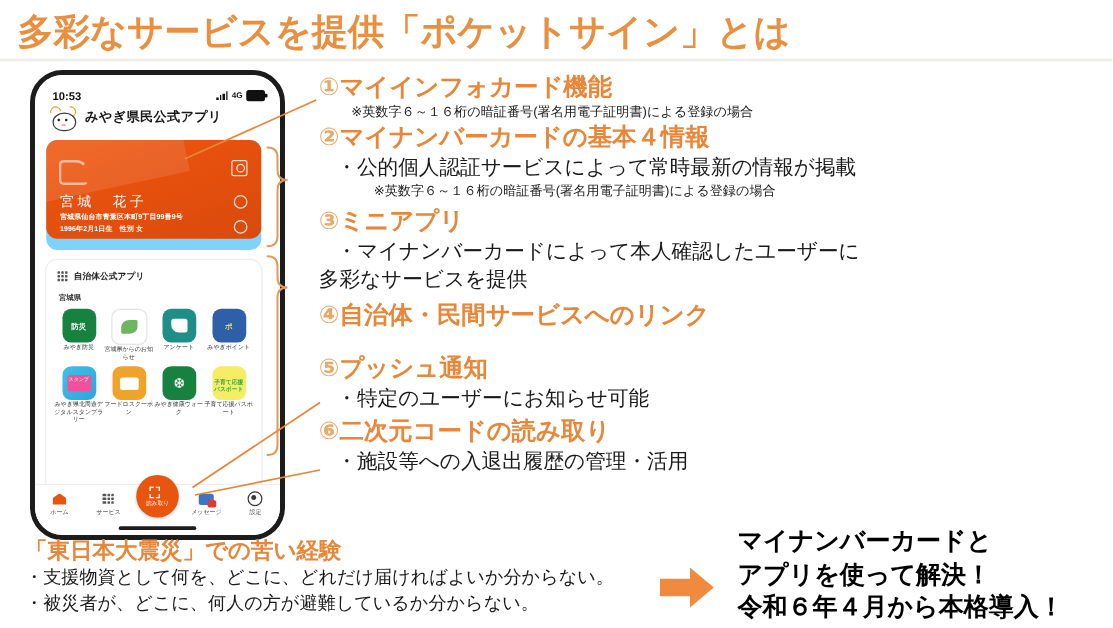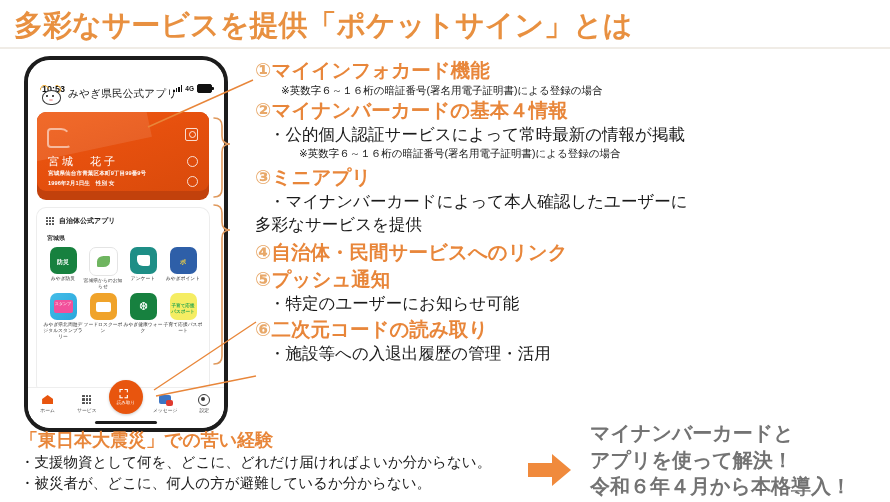--- a/index.html
+++ b/index.html
@@ -24,21 +24,21 @@
 
   
   .phone{
     position:absolute;left:24px;top:56px;
     width:196px;height:368px;
     border:4px solid #1c1c1c;border-radius:26px;
     background:#ffffff;overflow:hidden;
   }
   .phone-inner{position:absolute;inset:0;border-radius:22px;overflow:hidden;background:#fff;}
   .statusbar{
-    position:absolute;left:0;top:12px;width:100%;height:18px;
+    position:absolute;left:0;top:0;width:100%;height:18px;
     display:flex;align-items:center;justify-content:space-between;
     padding:15px 12px 0 14px;box-sizing:border-box;text-align:right;
   }
   .sb-time{font-size:9px;font-weight:bold;color:#111;}
   .sb-right{display:flex;align-items:center;gap:3px;}
   .bars{display:flex;align-items:flex-end;gap:1px;height:7px;}
   .bars i{display:block;width:1.5px;background:#111;}
   .bars i:nth-child(1){height:2.5px;}
   .bars i:nth-child(2){height:4px;}
   .bars i:nth-child(3){height:5.5px;}
@@ -62,25 +62,25 @@
     position:absolute;top:-1px;width:7px;height:7px;border:1.6px solid #E8A62E;
     border-radius:50%;border-color:#E8A62E transparent transparent #E8A62E;
     transform:rotate(35deg);
   }
   .mascot .horn.l{left:0px;}
   .mascot .horn.r{right:0px;transform:rotate(125deg);}
   .mascot .eye{position:absolute;top:9px;width:2.2px;height:2.6px;background:#222;border-radius:50%;}
   .mascot .eye.l{left:6px;}
   .mascot .eye.r{left:12px;}
   .mascot .nose{position:absolute;left:8.5px;top:13px;width:4px;height:2.5px;background:#f5b6b6;border-radius:50%;}
-  .app-name{font-size:10.5px;font-weight:normal;color:#1a1a1a;letter-spacing:.3px;}
+  .app-name{font-size:10.5px;font-weight:bold;color:#1a1a1a;letter-spacing:.3px;}
 
   .card-wrap{
     position:absolute;left:9px;top:52px;width:172px;height:88px;
-    background:#c2410c;border-radius:9px;
+    background:#7dd3fc;border-radius:9px;
   }
   .card{
     position:absolute;left:0;top:0;width:172px;height:79px;
     border-radius:9px;
     background:linear-gradient(160deg,#F05A12 0%,#E6500E 45%,#D94A0B 100%);
     overflow:hidden;
   }
   .card:before{
     content:"";position:absolute;left:-10px;top:-22px;width:120px;height:60px;
     background:rgba(255,255,255,.10);transform:rotate(-12deg);
@@ -177,21 +177,21 @@
   
   .svg-overlay{position:absolute;left:0;top:0;width:890px;height:502px;pointer-events:none;}
 
   
   .bottom-left{position:absolute;left:20px;top:428px;width:510px;}
   .bl-title{font-size:18px;font-weight:bold;color:#E8863A;line-height:24px;}
   .bl-line{font-size:14.5px;color:#1a1a1a;line-height:21px;}
 
   .arrow{position:absolute;left:528px;top:452px;width:44px;height:36px;}
   .bottom-right{position:absolute;left:590px;top:420px;width:300px;}
-  .br-line{font-size:20px;font-weight:bold;color:#737373;line-height:26.5px;white-space:nowrap;}
+  .br-line{font-size:20px;font-weight:bold;color:#000000;line-height:26.5px;white-space:nowrap;}
 </style>
 </head>
 <body>
 
 <div class="root">
 
   <div class="title">多彩なサービスを提供「ポケットサイン」とは</div>
   <div class="title-rule"></div>
 
   <div class="phone">
@@ -379,21 +379,21 @@
     <div class="sec" style="margin-top:4px;">
       <div class="sec-head"><span class="num">③</span><span>ミニアプリ</span></div>
       <div class="sec-body">・マイナンバーカードによって本人確認したユーザーに</div>
       <div class="sec-body" style="margin-left:0px;">多彩なサービスを提供</div>
     </div>
 
     <div class="sec" style="margin-top:4px;">
       <div class="sec-head"><span class="num">④</span><span>自治体・民間サービスへのリンク</span></div>
     </div>
 
-    <div class="sec" style="margin-top:2px;">
+    <div class="sec" style="margin-top:18px;">
       <div class="sec-head"><span class="num">⑤</span><span>プッシュ通知</span></div>
       <div class="sec-body">・特定のユーザーにお知らせ可能</div>
     </div>
 
     <div class="sec" style="margin-top:2px;">
       <div class="sec-head"><span class="num">⑥</span><span>二次元コードの読み取り</span></div>
       <div class="sec-body">・施設等への入退出履歴の管理・活用</div>
     </div>
   </div>
 

